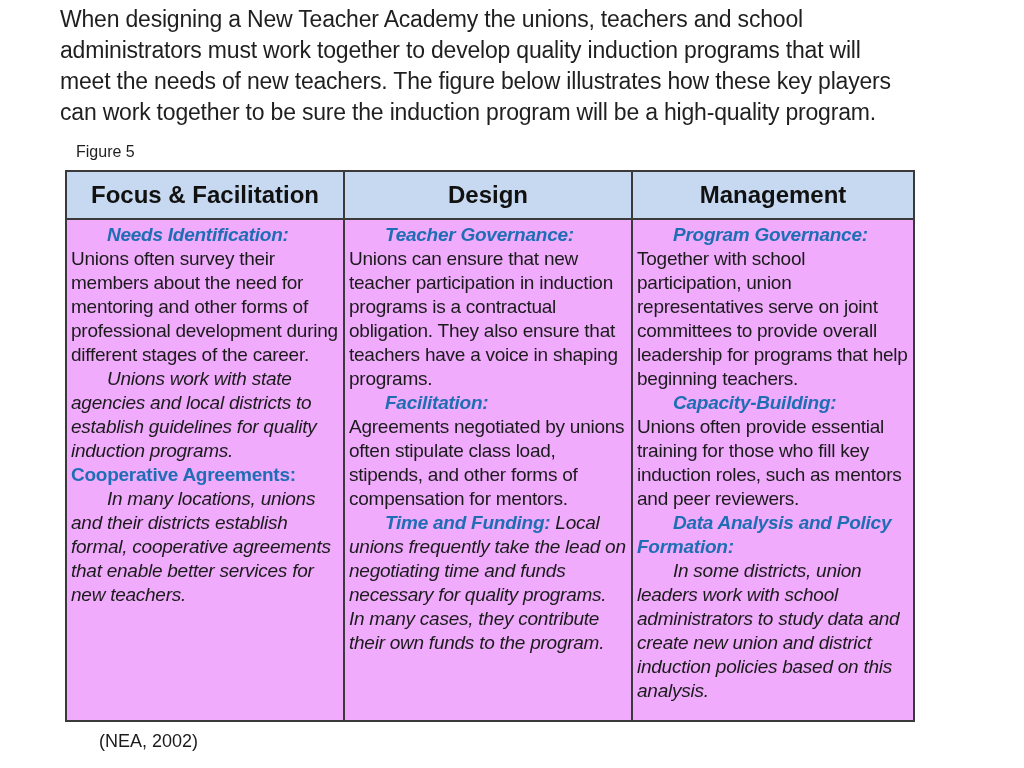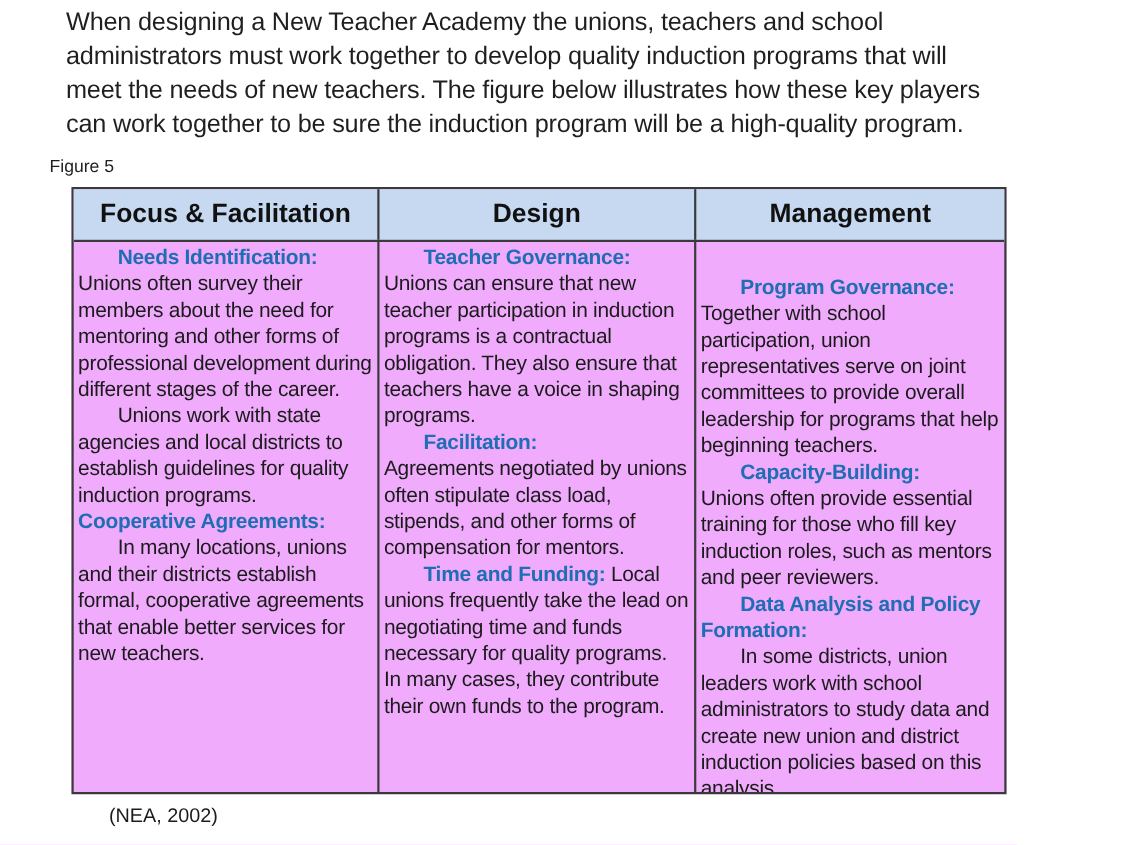--- a/index.html
+++ b/index.html
@@ -15,21 +15,21 @@
 
   
   .intro {
     position:absolute; left:60px; top:4px;
     font-size:23px; line-height:31px; color:#1f1f1f;
     letter-spacing:-0.2px;
   }
   .intro-line { white-space:nowrap; }
 
   .figure-label {
-    position:absolute; left:45px; top:143px;
+    position:absolute; left:76px; top:143px;
     font-size:16px; color:#1f1f1f;
   }
 
   
   .tbl {
     position:absolute; left:65px; top:170px;
     width:850px; height:552px;
     border:2px solid #3a3a3a;
     box-sizing:border-box;
     background:#f0abfc;
@@ -52,23 +52,23 @@
     height:500px;
   }
   .td {
     padding:3px 5px 0 4px;
     border-right:2px solid #3a3a3a;
     box-sizing:border-box;
     font-size:19px; line-height:24px;
     letter-spacing:-0.25px;
     overflow:hidden;
   }
-  .td:last-child { border-right:none;margin-top:27px; }
+  .td:last-child { border-right:none; }
   .p { margin:0; }
-  .ind { text-indent:36px; }
+  .ind { text-indent:36px;font-style:italic; }
   .h { color:#1F6EB5; font-weight:bold; }
 
   .citation {
     position:absolute; left:99px; top:731px;
     font-size:18px; color:#1b1b1b;
   }
 </style>
 </head>
 <body>
 

